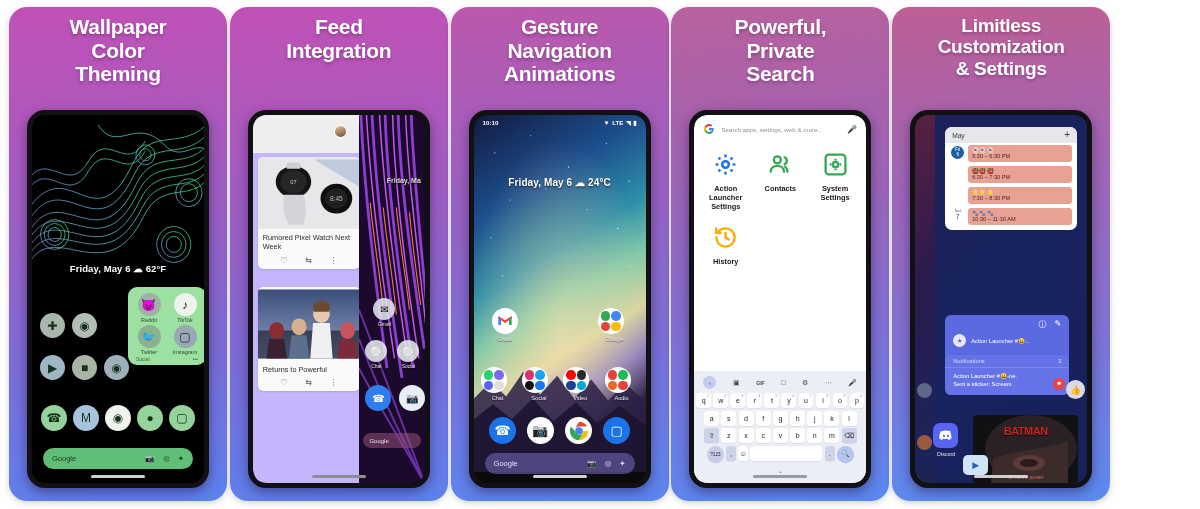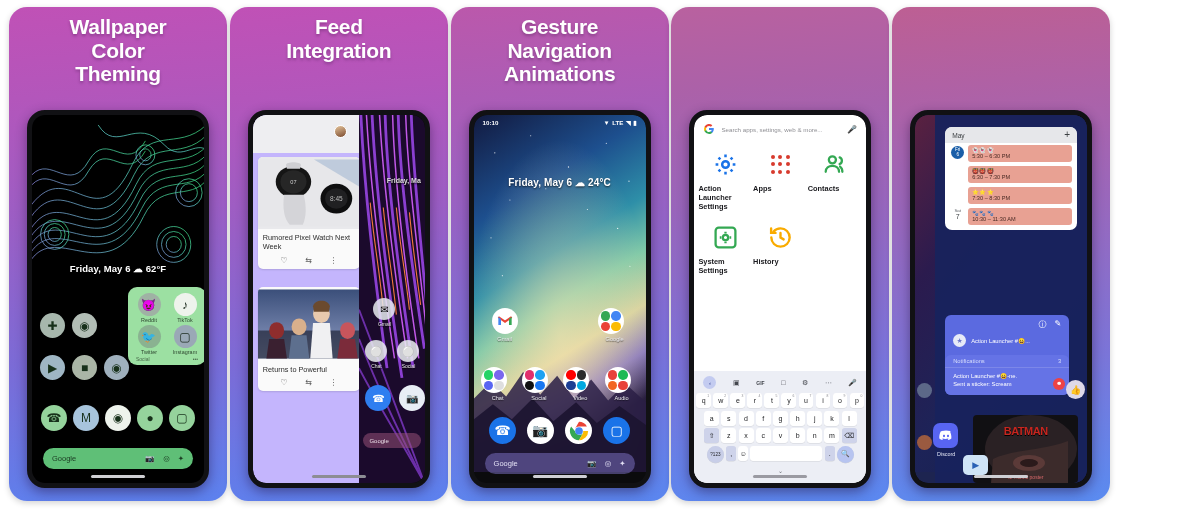--- a/index.html
+++ b/index.html
@@ -117,21 +117,21 @@
   .fgrid { width:26px; height:26px; border-radius:50%; background:#fff; display:grid; grid-template-columns:1fr 1fr; grid-template-rows:1fr 1fr; padding:3px; gap:1px; }
   .fgrid i { border-radius:50%; display:block; }
   .dock3 { position:absolute; left:0; right:0; display:flex; justify-content:space-around; padding:0 10px; }
   .dock3 .d { width:27px; height:27px; border-radius:50%; display:flex; align-items:center; justify-content:center; font-size:13px; }
 
   
   .srch-screen { position:absolute; inset:0; background:#fff; }
   .srch-bar { display:flex; align-items:center; gap:6px; padding:8px 9px 7px 9px; }
   .srch-bar .ph { flex:1; font-size:6.2px; color:#8e8e93; }
   .srch-grid { display:grid; grid-template-columns:repeat(3,1fr); row-gap:12px; padding:8px 4px 10px 4px; }
-  .sg { text-align:left; }
+  .sg { text-align:center; }
   .sg .ic { height:28px; display:flex; align-items:center; justify-content:center; }
   .sg .lb { font-size:7.4px; font-weight:bold; color:#1b1b1f; line-height:1.22; margin-top:6px; }
   .dotgrid { display:grid; grid-template-columns:repeat(3,4px); grid-template-rows:repeat(3,4px); gap:3.5px; }
   .dotgrid i { width:4px; height:4px; border-radius:50%; background:#d73a2e; display:block; }
   .kb { position:absolute; left:0; right:0; bottom:0; background:#eceef5; padding:3px 2px 9px 2px; }
   .kb-top { display:flex; align-items:center; justify-content:space-between; padding:2px 7px 4px 7px; color:#44474e; font-size:7px; }
   .kb-top .chip { width:13px; height:13px; border-radius:50%; background:#c3cbf0; display:flex; align-items:center; justify-content:center; font-size:6px; color:#2c3b8f; }
   .kb-row { display:flex; justify-content:center; gap:2.2px; margin-bottom:2.5px; }
   .key { background:#fff; border-radius:3px; width:15px; height:15px; display:flex; align-items:center; justify-content:center;
     font-size:7px; color:#1e1f22; position:relative; box-shadow:0 .5px 0 rgba(0,0,0,.12); }
@@ -558,20 +558,25 @@
             </div>
           </div>
           <div class="gesturebar"></div>
         </div>
       </div>
     </div>
   </div>
 
   <div class="panel">
     <div class="card p4">
+      <div class="headline">
+        <div>Powerful,</div>
+        <div>Private</div>
+        <div>Search</div>
+      </div>
 
       <div class="phone" style="top:103px; height:378px;">
         <div class="screen srch-screen">
 
           <div class="srch-bar">
             <svg viewBox="0 0 24 24" width="12" height="12">
               <path d="M21.6 12.2c0-.7-.06-1.36-.18-2H12v3.8h5.4a4.6 4.6 0 01-2 3v2.5h3.2c1.9-1.74 3-4.3 3-7.3z" fill="#4285f4"></path>
               <path d="M12 22c2.7 0 4.96-.9 6.6-2.44l-3.2-2.5c-.9.6-2.04.95-3.4.95-2.6 0-4.8-1.76-5.6-4.12H3.1v2.6A10 10 0 0012 22z" fill="#34a853"></path>
               <path d="M6.4 13.9a6 6 0 010-3.8V7.5H3.1a10 10 0 000 9z" fill="#fbbc05"></path>
               <path d="M12 5.9c1.47 0 2.8.5 3.83 1.5l2.87-2.87A10 10 0 003.1 7.5l3.3 2.6C7.2 7.7 9.4 5.9 12 5.9z" fill="#ea4335"></path>
@@ -582,36 +587,20 @@
 
           <div class="srch-grid">
             <div class="sg">
               <div class="ic">
                 <svg viewBox="0 0 24 24" width="25" height="25" fill="none" stroke="#1a73e8" stroke-width="2.4">
                   <circle cx="12" cy="12" r="3.2"></circle>
                   <path d="M12 2.5v2.6M12 18.9v2.6M21.5 12h-2.6M5.1 12H2.5M18.7 5.3l-1.8 1.8M7.1 16.9l-1.8 1.8M18.7 18.7l-1.8-1.8M7.1 7.1L5.3 5.3"></path>
                 </svg>
               </div>
               <div class="lb">Action Launcher Settings</div>
-            </div>
-            <div class="sg">
-              <div class="ic">
-                <div class="dotgrid">
-                    <i></i>
-                    <i></i>
-                    <i></i>
-                    <i></i>
-                    <i></i>
-                    <i></i>
-                    <i></i>
-                    <i></i>
-                    <i></i>
-                  </div>
-              </div>
-              <div class="lb">Apps</div>
             </div>
             <div class="sg">
               <div class="ic">
                 <svg viewBox="0 0 24 24" width="25" height="25" fill="none" stroke="#34a853" stroke-width="2.2" stroke-linecap="round">
                   <circle cx="9" cy="7.5" r="3.4"></circle>
                     <path d="M2.6 19c0-3.6 2.9-5.6 6.4-5.6s6.4 2 6.4 5.6"></path>
                   <path d="M16 5.2a3.4 3.4 0 010 6.3M18.6 19c0-2.4-.8-4-2.2-5"></path>
                 </svg>
               </div>
               <div class="lb">Contacts</div>
@@ -724,20 +713,25 @@
           </div>
 
           <div class="gesturebar" style="background:#9a9aa2;"></div>
         </div>
       </div>
     </div>
   </div>
 
   <div class="panel">
     <div class="card p5">
+      <div class="headline small">
+        <div>Limitless</div>
+        <div>Customization</div>
+        <div>&amp; Settings</div>
+      </div>
 
       <div class="phone" style="top:103px; height:378px;">
         <div class="screen p5screen">
           <svg class="p5wall" viewBox="0 0 182 378" preserveAspectRatio="none">
             <defs>
                 <linearGradient id="p5g" x1="0" y1="0" x2="0.6" y2="1">
               <stop offset="0%" stop-color="#5a2140"></stop>
                   <stop offset="35%" stop-color="#2b1b4e"></stop>
               <stop offset="70%" stop-color="#1d2358"></stop>
                   <stop offset="100%" stop-color="#16204f"></stop>

